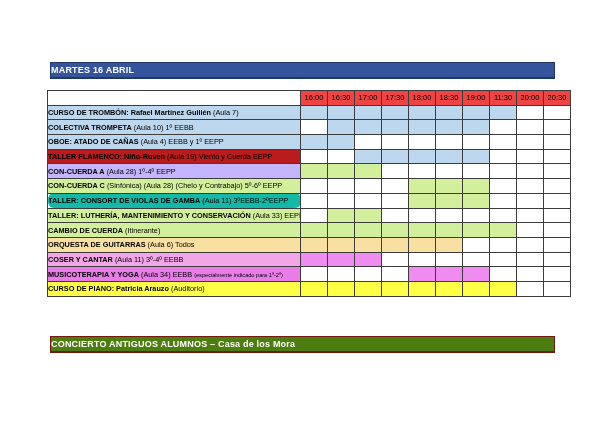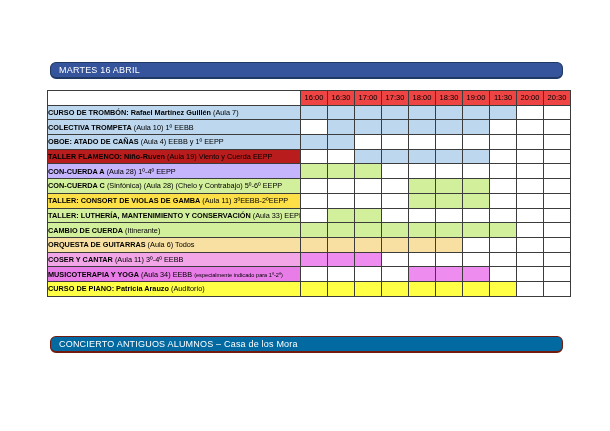--- a/index.html
+++ b/index.html
@@ -2,22 +2,22 @@
 <html><head>
 <meta charset="utf-8">
 <style>
   html,body{margin:0;padding:0;}
   body{
     width:610px;height:431px;background:#ffffff;position:relative;
     font-family:"Liberation Sans",sans-serif;color:#000;
   }
   .bar{
     position:absolute;left:50px;width:503px;height:14px;
-    color:#fff;font-weight:normal;font-size:9px;line-height:14px;
-    padding-left:8px;letter-spacing:.2px;border-radius:6px;
+    color:#fff;font-weight:bold;font-size:9px;line-height:14px;
+    padding-left:0;letter-spacing:.2px;
   }
   .bar-title{top:62px;}
   .bar-footer{top:336px;}
   table.schedule{
     position:absolute;left:47px;top:90px;width:523px;
     border-collapse:collapse;table-layout:fixed;
   }
   table.schedule td, table.schedule th{
     border:1px solid #3c3c3c;padding:0;height:13.7px;
     font-family:"Liberation Sans",sans-serif;
@@ -144,21 +144,21 @@
         <td class="slot"></td>
         <td class="slot"></td>
         <td class="slot" style="background: rgb(210, 239, 156);"></td>
         <td class="slot" style="background: rgb(210, 239, 156);"></td>
         <td class="slot" style="background: rgb(210, 239, 156);"></td>
         <td class="slot"></td>
         <td class="slot"></td>
         <td class="slot"></td>
       </tr>
       <tr>
-        <td class="label" style="background: #fde047;"><span class="b">TALLER: CONSORT DE VIOLAS DE GAMBA</span><span> (Aula 11) 3ºEEBB-2ºEEPP</span></td>
+        <td class="label" style="background: #14b8a6; border-radius: 6px;"><span class="b">TALLER: CONSORT DE VIOLAS DE GAMBA</span><span> (Aula 11) 3ºEEBB-2ºEEPP</span></td>
         <td class="slot"></td>
         <td class="slot"></td>
         <td class="slot"></td>
         <td class="slot"></td>
         <td class="slot" style="background: rgb(210, 239, 156);"></td>
         <td class="slot" style="background: rgb(210, 239, 156);"></td>
         <td class="slot" style="background: rgb(210, 239, 156);"></td>
         <td class="slot"></td>
         <td class="slot"></td>
         <td class="slot"></td>
@@ -237,15 +237,15 @@
         <td class="slot" style="background: rgb(255, 255, 69);"></td>
         <td class="slot" style="background: rgb(255, 255, 69);"></td>
         <td class="slot" style="background: rgb(255, 255, 69);"></td>
         <td class="slot" style="background: rgb(255, 255, 69);"></td>
         <td class="slot"></td>
         <td class="slot"></td>
       </tr>
     </tbody>
 </table>
 
-<div class="bar bar-footer" style="background: #0369a1; border-width: 1px 1px 2px; border-style: solid; border-color: rgb(115, 26, 15); border-image: initial;">
+<div class="bar bar-footer" style="background: #4d7c0f; border-width: 1px 1px 2px; border-style: solid; border-color: rgb(115, 26, 15); border-image: initial;">
   <span>CONCIERTO ANTIGUOS ALUMNOS – Casa de los Mora</span>
 </div>
 
 </body></html>

